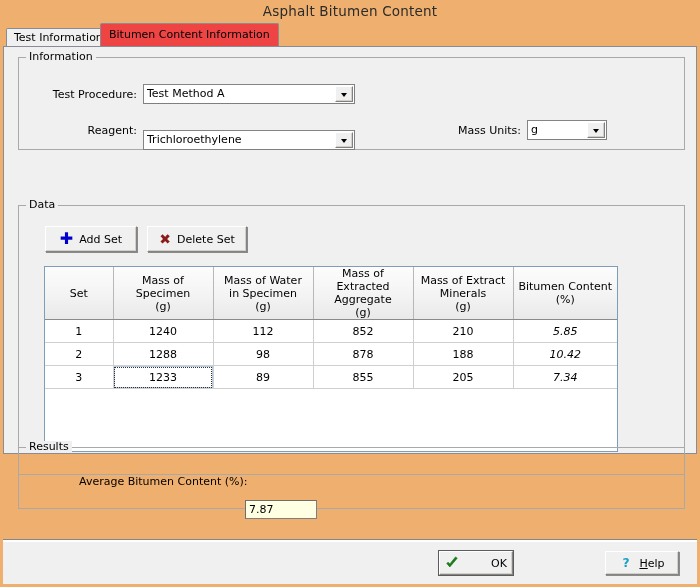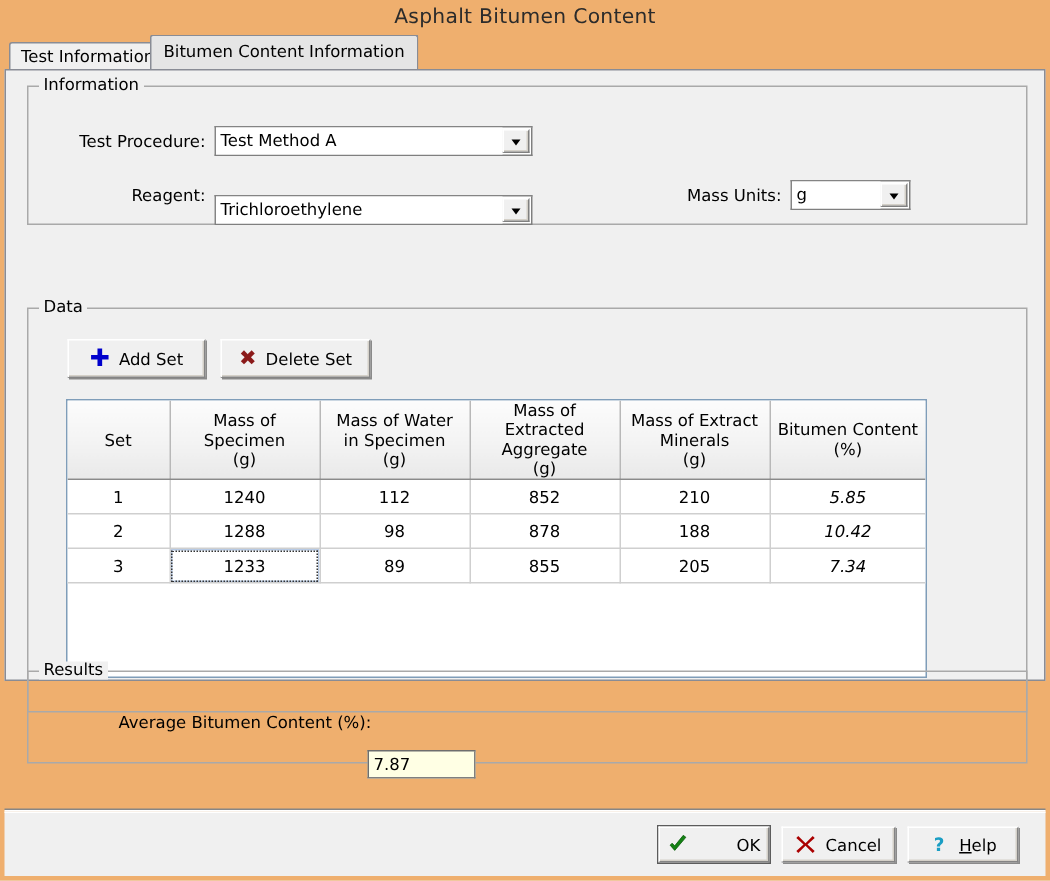--- a/index.html
+++ b/index.html
@@ -17,20 +17,21 @@
     background: #efaf6e;
   }
 
   
   .window {
     position: relative;
     width: 700px;
     height: 587px;
     background: #efaf6e;
     box-sizing: border-box;
+    border-radius: 19px;
   }
 
   .titlebar {
     height: 23px;
     line-height: 23px;
     text-align: center;
     font-size: 13.5px;
     color: #2b2b2b;
     background: #efaf6e;
     letter-spacing: 0.2px;
@@ -63,21 +64,21 @@
   .tab.inactive {
     left: 3px;
     height: 18px;
     line-height: 17px;
     background: #f0f0f0;
   }
   .tab.active {
     left: 97px;
     height: 23px;
     line-height: 21px;
-    background: #e5e5e5;
+    background: #ef4444;
     border-color: #898c95;
     z-index: 3;
     padding: 0 8px;
   }
   .tabspacer {
     position: absolute;
     left: 244px;
     bottom: 0;
     width: 5px;
     height: 20px;
@@ -452,26 +453,20 @@
   <div class="divider"></div>
   <div class="bottombar">
 
     <div class="dlgbtn default" style="left:436px; width:74px;gap:32px;">
       <svg class="ico" viewBox="0 0 16 16">
         <path d="M2 8.5 L5.5 12.5 L14 2.5 L12 1 L5.5 9 L3.5 7 Z" fill="#148214" stroke="#0b5c0b" stroke-width="0.6"></path>
       </svg>
       <span>OK</span>
     </div>
 
-    <div class="dlgbtn" style="left:518px; width:76px;">
-      <svg class="ico" viewBox="0 0 16 16">
-        <path d="M2.5 1.5 L8 7 L13.5 1.5 L15 3 L9.5 8 L15 13 L13.5 14.5 L8 9 L2.5 14.5 L1 13 L6.5 8 L1 3 Z" fill="#aa0000"></path>
-      </svg>
-      <span>Cancel</span>
-    </div>
 
     <div class="dlgbtn" style="left:602px; width:74px;">
       <svg class="ico" viewBox="0 0 16 16">
         <text x="8" y="13" font-family="DejaVu Sans, sans-serif" font-size="14" font-weight="bold" text-anchor="middle" fill="#1a9ec4">?</text>
       </svg>
       <span><span class="accesskey">H</span><span>elp</span></span>
     </div>
 
   </div>
 

